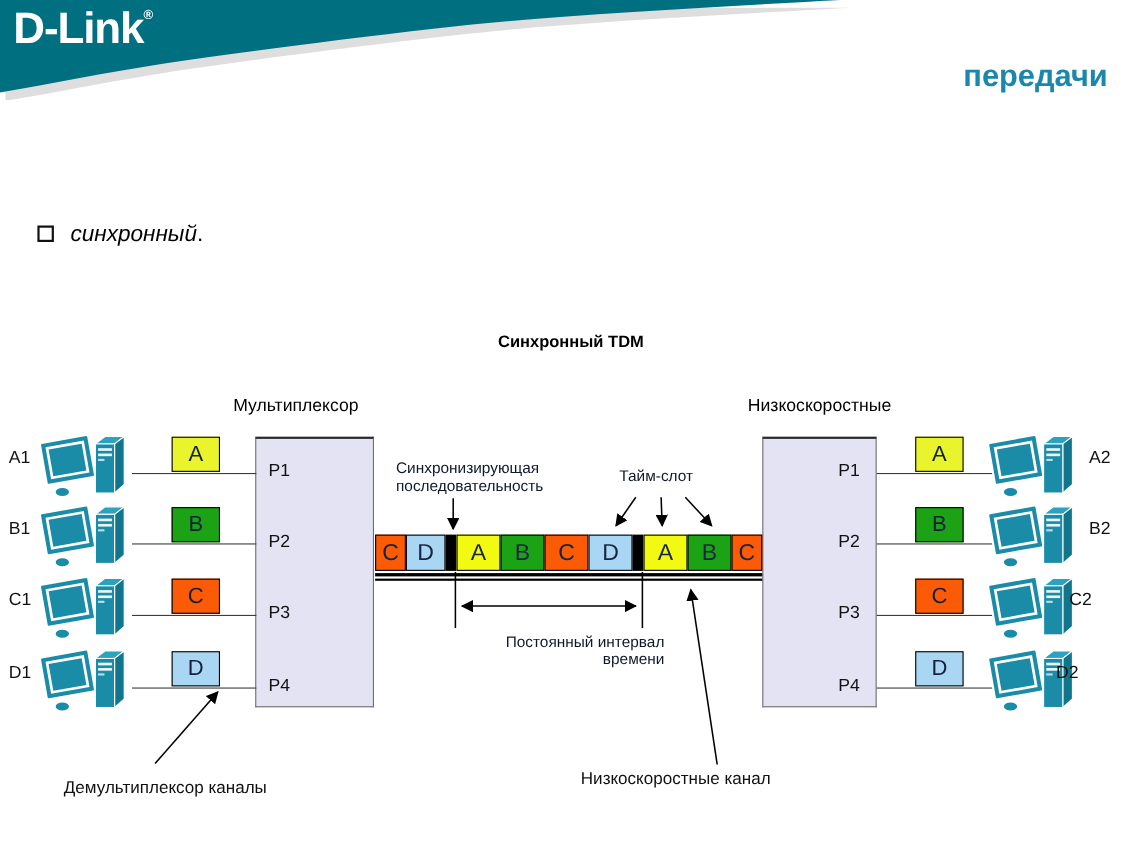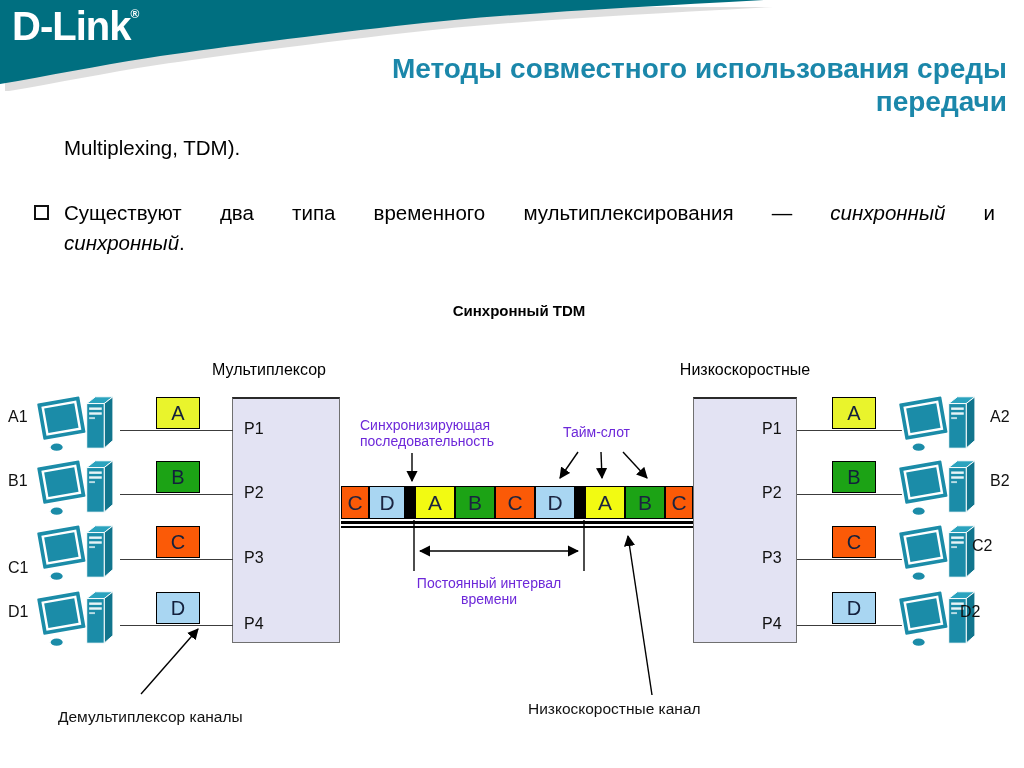--- a/index.html
+++ b/index.html
@@ -54,21 +54,21 @@
   .pc{position:absolute;width:84px;height:64px;}
   
   .channel{position:absolute;left:341px;top:486px;width:352px;height:33px;display:flex;}
   .ch-slot{
     height:33px;border:1px solid #000;box-sizing:border-box;
     display:flex;align-items:center;justify-content:center;
     font-size:21px;color:#1b2440;flex:none;
   }
   .ch-sep{height:33px;background:#000;flex:none;}
   .ch-line{position:absolute;background:#000;}
-  .anno{position:absolute;font-size:14px;color:#6d28d9;line-height:16px;}
+  .anno{position:absolute;font-size:14px;color:#0f172a;line-height:16px;}
   .anno-lg{position:absolute;font-size:15.5px;color:#111;}
   #arrows{position:absolute;left:0;top:0;width:1024px;height:768px;pointer-events:none;}
 </style>
 </head>
 <body>
 
 <svg width="0" height="0" style="position:absolute">
   <defs>
     <symbol id="pc-icon" viewBox="0 0 86 66">
       <g transform="rotate(-10 26 30)">
@@ -87,31 +87,28 @@
   </defs>
 </svg>
 
 <svg id="banner-svg" viewBox="0 0 1024 110">
   <path d="M0 0 H768 C624 8 504 14 400 26 C304 37 220 48 152 58 C100 66 52 76 4 84 L0 84 Z" transform="translate(5,7)" fill="#c3c3c3" opacity="0.55"></path>
   <path d="M0 0 H764 C620 8 500 14 396 26 C300 37 216 48 148 58 C96 66 48 76 0 84 Z" fill="var(--banner-teal)"></path>
 </svg>
 <div class="logo"><span>D-Link</span><sup>®</sup></div>
 
 <div class="page-title">
-  <div>Методы совместного использования среды</div>
   <div>передачи</div>
 </div>
 
 <div class="p1">
-  <div class="cont">Multiplexing, TDM).</div>
 </div>
 
 <div class="bullet">
   <span class="sq-marker"></span>
-  <div class="line jline"><span>Существуют два типа временного мультиплексирования —</span> <span class="em">синхронный</span> <span>и</span></div>
   <div class="line"><span class="em">синхронный</span><span>.</span></div>
 </div>
 
 <div class="dg-title">Синхронный TDM</div>
 
 <div class="box-label" style="left:189px;top:361px">Мультиплексор</div>
 <div class="box-label" style="left:665px;top:361px">Низкоскоростные</div>
 
 <div class="muxbox" style="left:232px"></div>
 <div class="muxbox" style="left:693px;width:104px"></div>
@@ -137,21 +134,21 @@
 <svg class="pc" style="left:36px;top:454px">
     <use href="#pc-icon"></use>
   </svg>
 <div class="st-label" style="left:8px;top:472px">B1</div>
 <div class="sig-box" style="left: 156px; top: 461px; background: rgb(28, 163, 21);">B</div>
 
 <div class="hline" style="left:120px;top:559px;width:113px"></div>
 <svg class="pc" style="left:36px;top:519px">
     <use href="#pc-icon"></use>
   </svg>
-<div class="st-label" style="left:8px;top:559px">C1</div>
+<div class="st-label" style="left:8px;top:537px">C1</div>
 <div class="sig-box" style="left: 156px; top: 526px; background: rgb(251, 90, 7);">C</div>
 
 <div class="hline" style="left:120px;top:625px;width:113px"></div>
 <svg class="pc" style="left:36px;top:585px">
     <use href="#pc-icon"></use>
   </svg>
 <div class="st-label" style="left:8px;top:603px">D1</div>
 <div class="sig-box" style="left: 156px; top: 592px; background: rgb(169, 214, 242);">D</div>
 
 <div class="hline" style="left:797px;top:430px;width:108px"></div>
@@ -196,21 +193,21 @@
   <div class="ch-slot" style="width: 28px; background: rgb(251, 90, 7);">C</div>
 </div>
 <div class="ch-line" style="left:341px;top:521px;width:352px;height:3px"></div>
 <div class="ch-line" style="left:341px;top:526px;width:352px;height:2px"></div>
 
 <div class="anno" style="left:360px;top:417px">
   <div>Синхронизирующая</div>
   <div>последовательность</div>
 </div>
 <div class="anno" style="left:563px;top:424px">Тайм-слот</div>
-<div class="anno" style="left:389px;top:575px;width:200px;text-align:center">Постоянный интервал времени</div>
+<div class="anno" style="left:404px;top:575px;width:200px;text-align:right">Постоянный интервал времени</div>
 <div class="anno-lg" style="left:58px;top:708px">Демультиплексор каналы</div>
 <div class="anno-lg" style="left:528px;top:700px">Низкоскоростные канал</div>
 
 <svg id="arrows" viewBox="0 0 1024 768">
   <defs>
     <marker id="arrow" viewBox="0 0 10 10" refX="9" refY="5" markerWidth="8" markerHeight="8" orient="auto-start-reverse">
       <path d="M0,0 L10,5 L0,10 z" fill="#000"></path>
     </marker>
   </defs>
   <path d="M412 453 L412 481" stroke="#000" stroke-width="1.4" fill="none" marker-end="url(#arrow)"></path>

